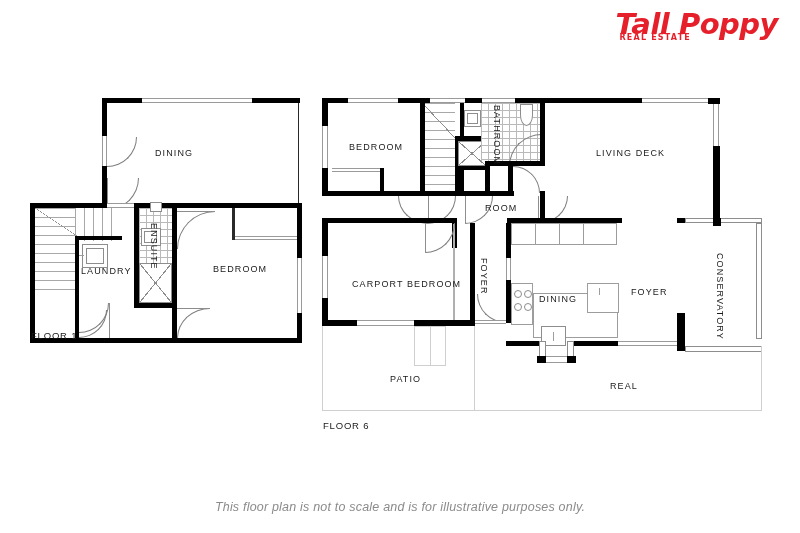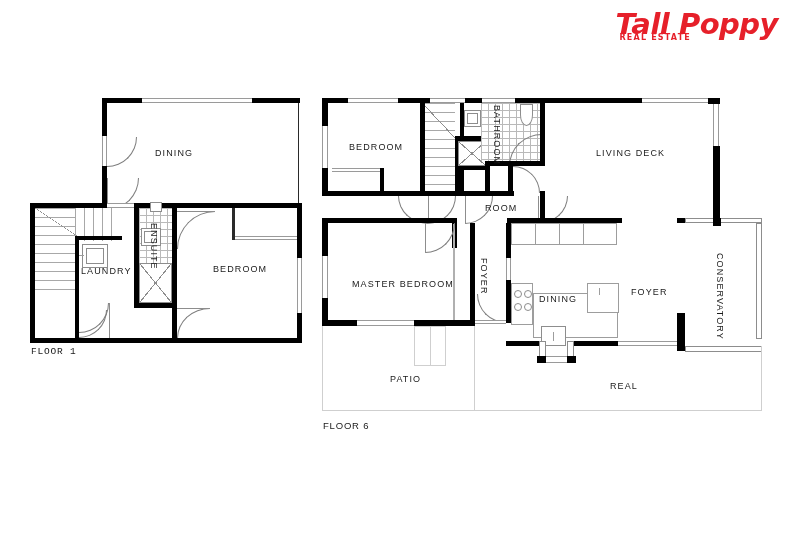--- a/index.html
+++ b/index.html
@@ -226,21 +226,21 @@
     <div class="window" style="left:205px; top:138px; width:62px; height:4px;"></div>
     <div class="door" style="left:147px; top:210px; width:33px; height:30px; border-color:#7d7d7d; border-bottom:none; border-right:none; border-radius:100% 0 0 0;"></div>
     <div class="leaf" style="left:147px; top:210px; width:33px; height:1px;"></div>
 
     <div class="room" style="left:125px; top:50px;">DINING</div>
     <div class="room" style="left:51px; top:168px;text-align:right;">LAUNDRY</div>
     <div class="room vert" style="left:129px; top:125px;">ENSUITE</div>
     <div class="room" style="left:183px; top:166px;">BEDROOM</div>
   </div>
 
-  <div class="floorlabel" style="left:31px; top:346px;font-family:Liberation Mono, monospace;">FLOOR 1</div>
+  <div class="floorlabel" style="left:31px; top:330px;">FLOOR 1</div>
 
   <div class="plan" id="floor2" style="left:322px; top:98px; width:440px; height:320px;">
 
     <div class="wall" style="left:0; top:0; width:26px; height:5px;"></div>
     <div class="window" style="left:26px; top:0; width:50px; height:5px;"></div>
     <div class="wall" style="left:76px; top:0; width:32px; height:5px;"></div>
     <div class="window" style="left:108px; top:0; width:35px; height:5px;"></div>
     <div class="wall" style="left:143px; top:0; width:17px; height:5px;"></div>
     <div class="window" style="left:160px; top:0; width:33px; height:5px;"></div>
     <div class="wall" style="left:193px; top:0; width:30px; height:5px;"></div>
@@ -354,25 +354,26 @@
 
     <div class="outline" style="left:0; top:228px; width:153px; height:85px; border-top:none;"></div>
     <div class="outline" style="left:153px; top:248px; width:287px; height:65px; border-top:none; border-left:none;"></div>
     <div class="outline" style="left:92px; top:228px; width:32px; height:40px;"></div>
     <div class="fixline" style="left:108px; top:228px; width:1px; height:40px; background:#cfcfcf;"></div>
 
     <div class="room" style="left:27px; top:44px;">BEDROOM</div>
     <div class="room vert" style="left:180px; top:7px;">BATHROOM</div>
     <div class="room" style="left:274px; top:50px;">LIVING DECK</div>
     <div class="room" style="left:163px; top:105px;">ROOM</div>
-    <div class="room" style="left:30px; top:181px;">MASTER BEDROOM</div>
+    <div class="room" style="left:30px; top:181px;">CARPORT BEDROOM</div>
     <div class="room vert" style="left:167px; top:160px;">FOYER</div>
     <div class="room" style="left:217px; top:196px;">DINING</div>
     <div class="room" style="left:309px; top:189px;">FOYER</div>
     <div class="room vert" style="left:403px; top:155px;">CONSERVATORY</div>
     <div class="room" style="left:68px; top:276px;">PATIO</div>
     <div class="room" style="left:288px; top:283px;">REAL</div>
   </div>
 
   <div class="floorlabel" style="left:323px; top:420px;">FLOOR 6</div>
 
+  <div id="caption">This floor plan is not to scale and is for illustrative purposes only.</div>
 
 </div>
 
 </body></html>

